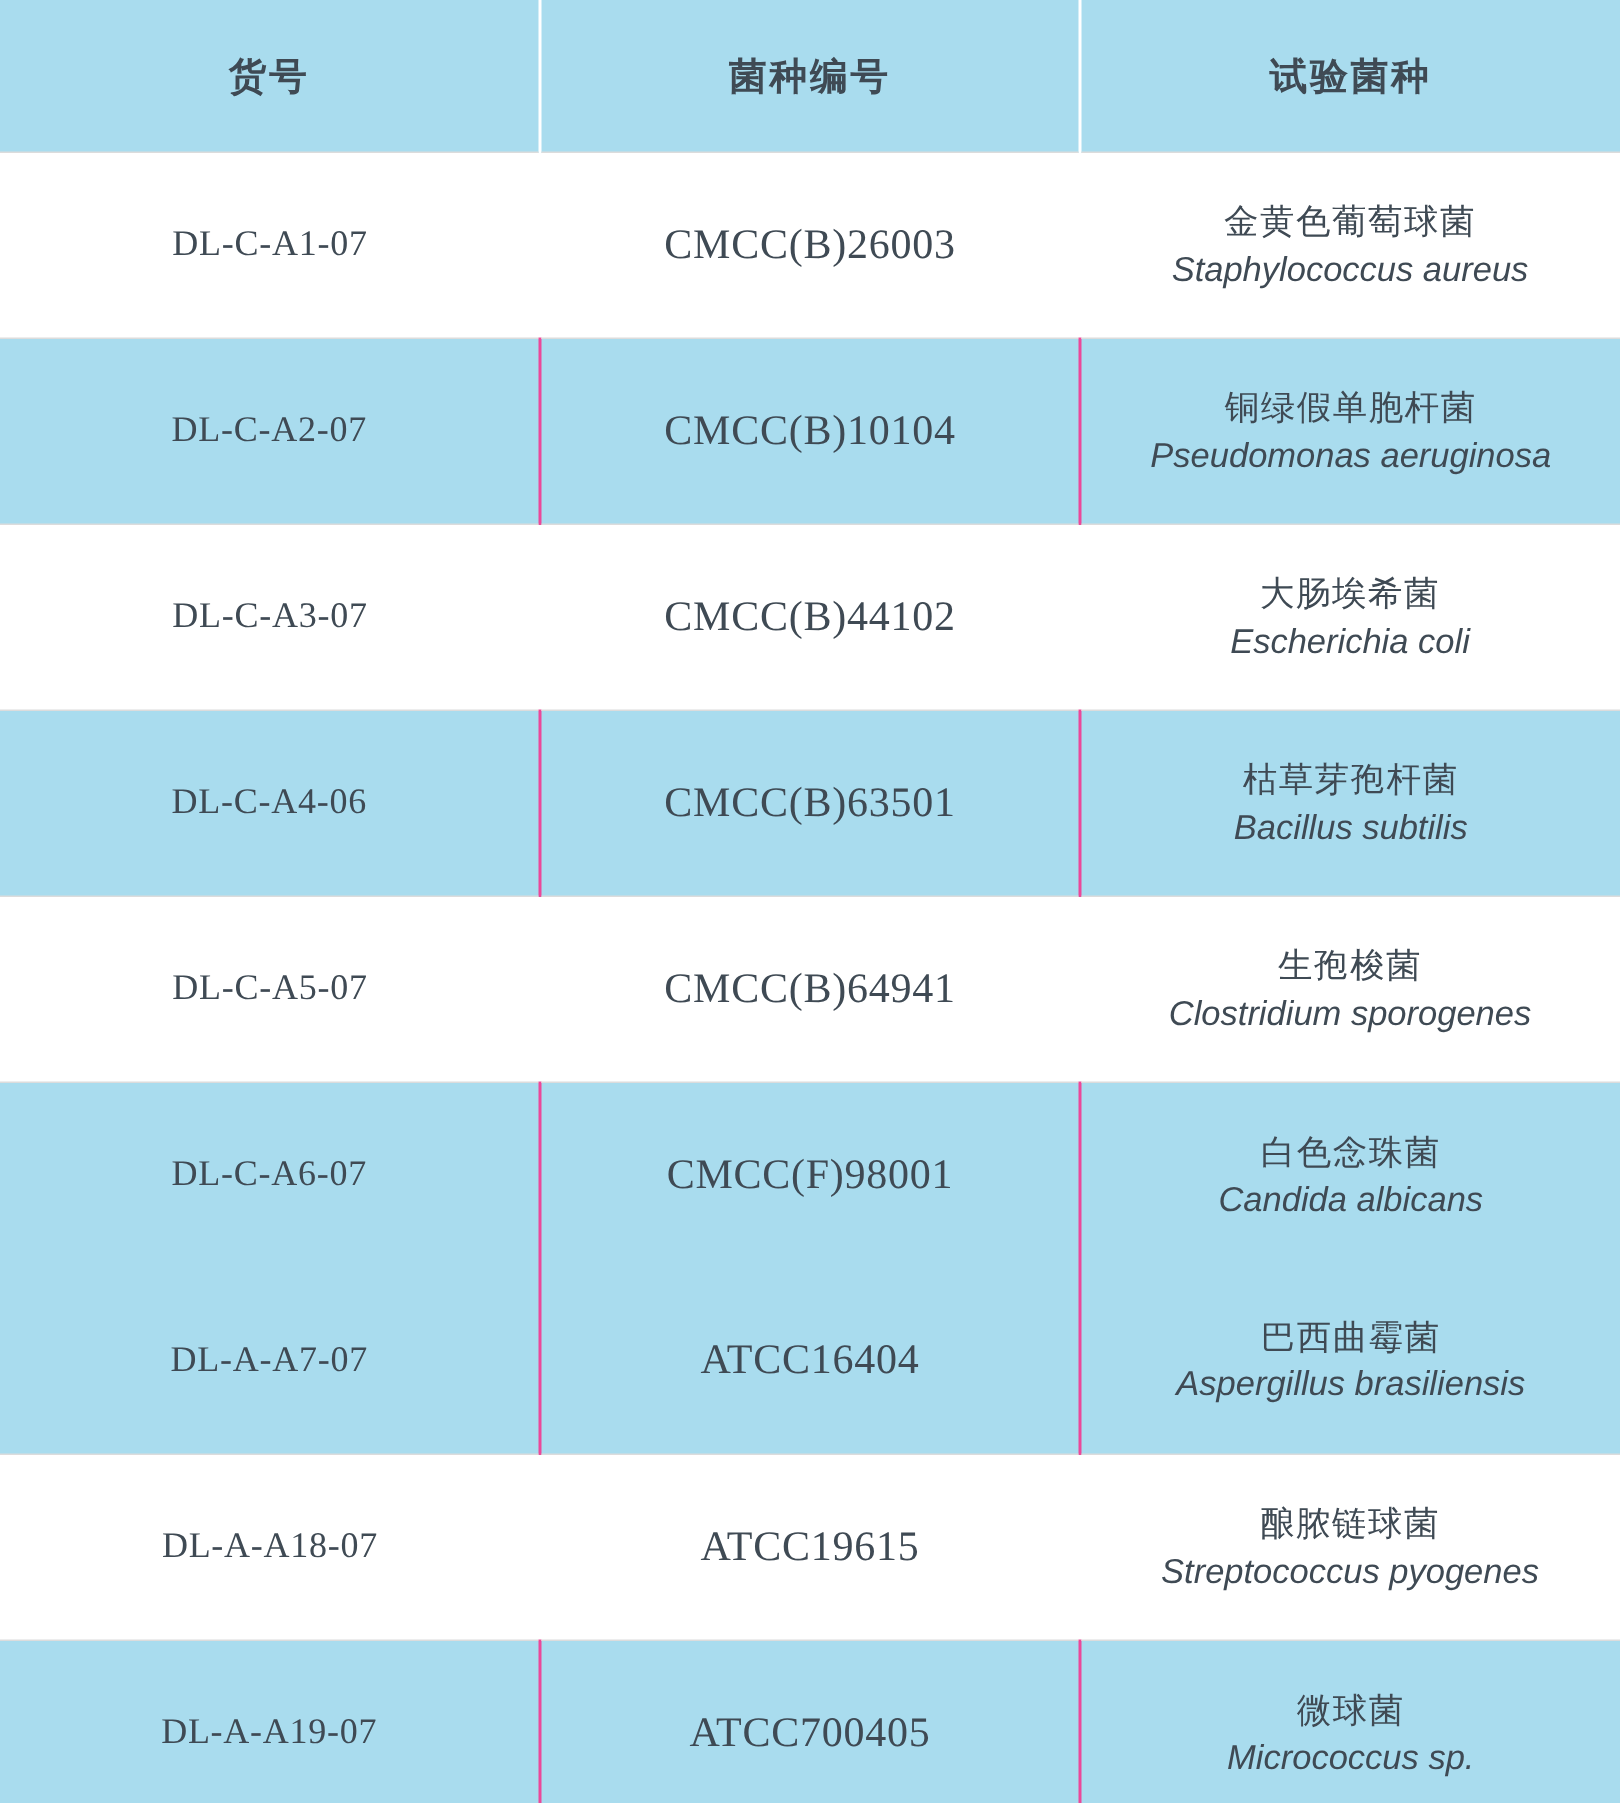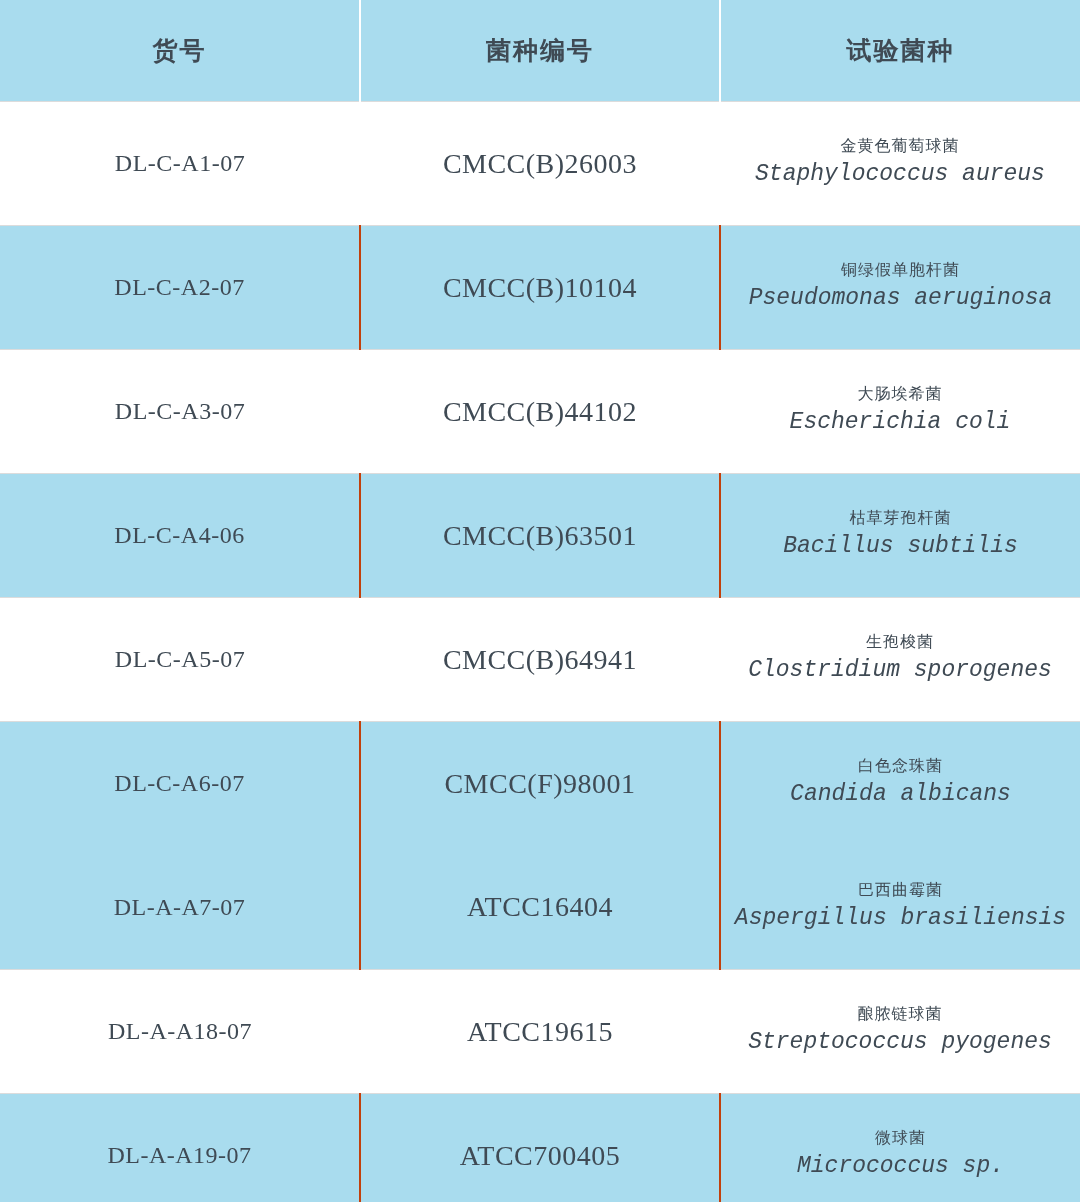--- a/index.html
+++ b/index.html
@@ -44,21 +44,21 @@
   }
   tbody td {
     text-align: center;
     vertical-align: middle;
     border: none;
     padding: 0;
   }
   
   tbody tr.even td.col1,
   tbody tr.even td.col2 {
-    border-right: 2px solid #c2410c;
+    border-right: 2px solid #ec4899;
   }
   thead th.col1,
   thead th.col2 {
     border-right: 2px solid #ffffff;
   }
   
   tbody tr.odd td {
     border-bottom: 1px solid #dcdcdc;
     border-top: 1px solid #dcdcdc;
   }
@@ -68,32 +68,32 @@
     letter-spacing: 0.5px;
     font-family: "Liberation Serif", serif;
   }
   .cell-id {
     font-size: 28px;
     color: #3f4a54;
     letter-spacing: 0.5px;
     font-family: "Liberation Serif", serif;
   }
   .strain-cn {
-    font-size: 16px;
+    font-size: 23px;
     color: #3f4a54;
     line-height: 1.35;
-    font-family: Liberation Mono, monospace;
+    font-family: Liberation Sans, sans-serif;
     letter-spacing: 1px;
   }
   .strain-latin {
     font-size: 23px;
     color: #3f4a54;
     line-height: 1.35;
     font-style: italic;
-    font-family: Liberation Mono, monospace;
+    font-family: Liberation Sans, sans-serif;
   }
 </style>
 </head>
 <body>
 
 <table class="strain-table">
   <colgroup>
     <col class="c1">
       <col class="c2">
       <col class="c3">

